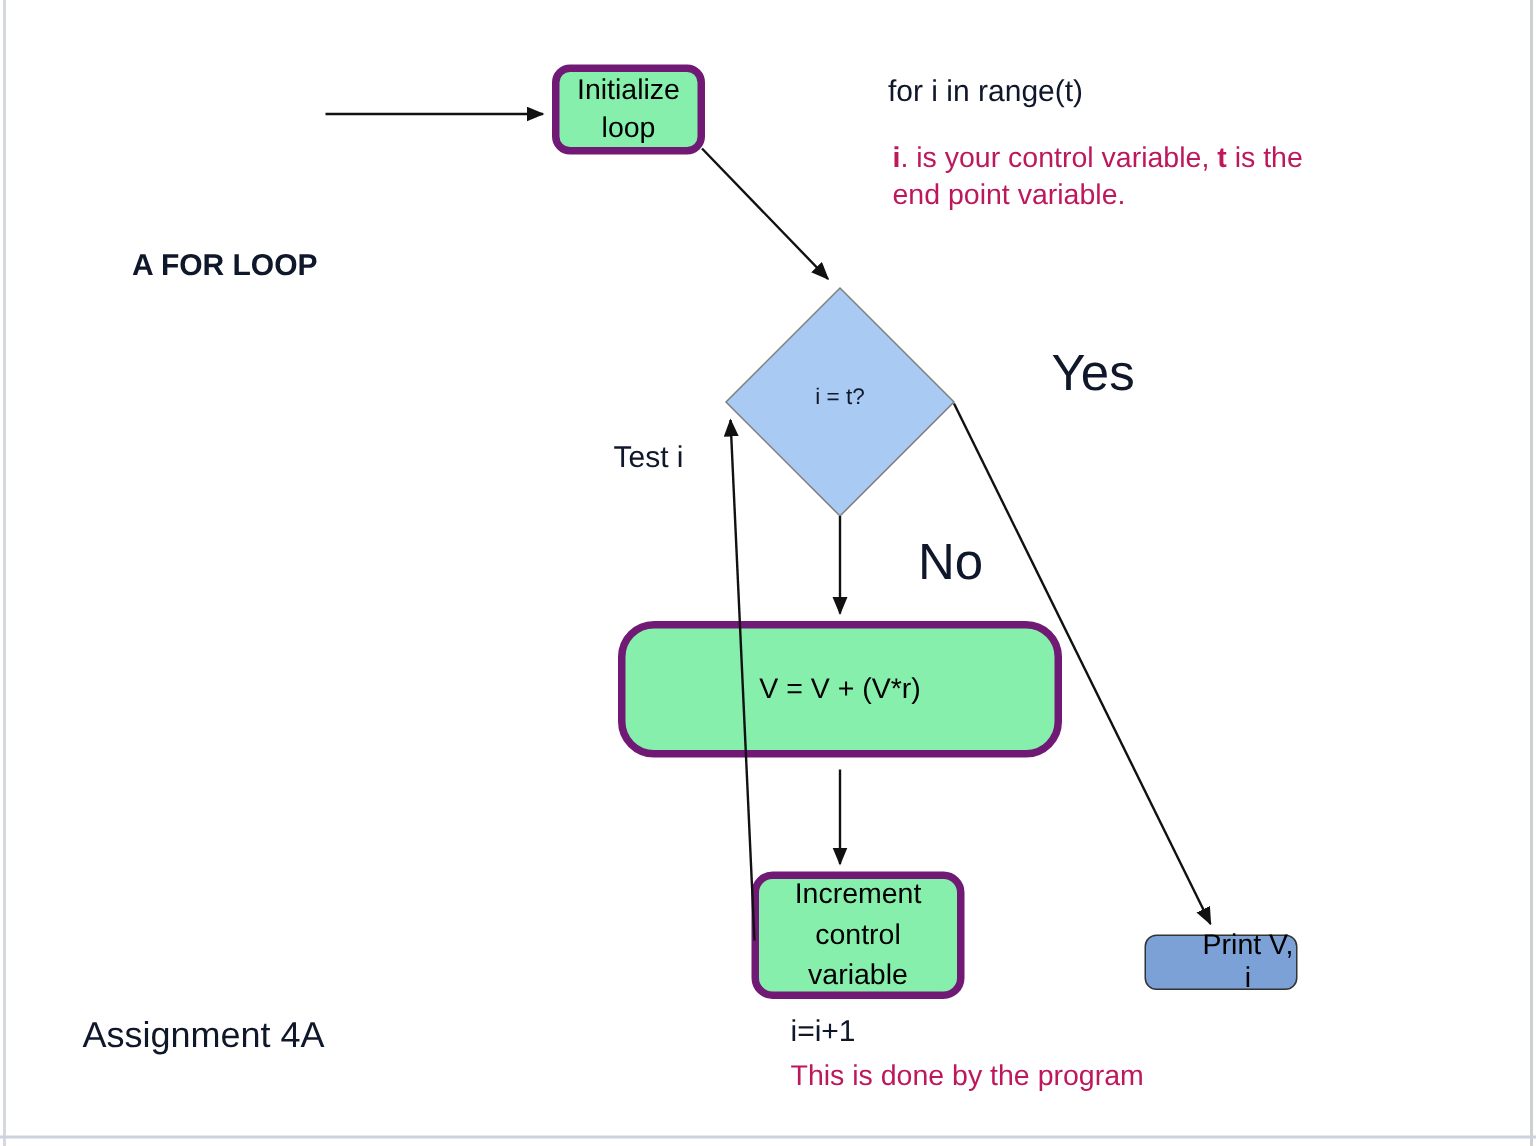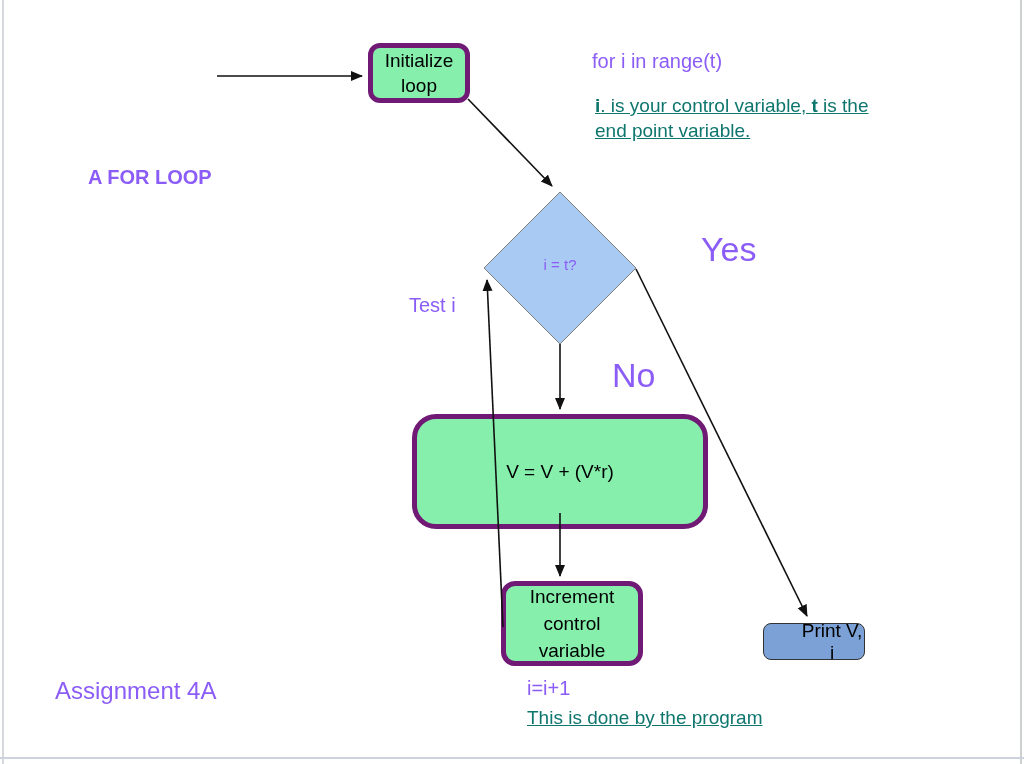--- a/index.html
+++ b/index.html
@@ -28,43 +28,43 @@
     background:#7ba1d6;
     border:1.6px solid #333333;
     border-radius:8px;
     font-size:19px;
   }
   .node-light{
     background:#86efac;
     border:5px solid #701a75;
     font-size:19px;
   }
-  .label{position:absolute;color:#8b5cf6;white-space:nowrap;}
-  .red{color:#0f766e;white-space:normal;text-decoration:underline;}
+  .label{position:absolute;color:#0f172a;white-space:nowrap;}
+  .red{color:#be185d;white-space:normal;}
   .big{font-size:34px;}
   svg.overlay{
     position:absolute;left:0;top:0;width:1024px;height:764px;
     pointer-events:none;
   }
 </style>
 </head>
 <body>
 
 <div class="canvas">
 
   <div class="edge-left"></div>
   <div class="edge-right"></div>
   <div class="edge-bottom"></div>
 
 
   <div class="node node-light" style="left:368px;top:43px;width:102px;height:60px;border-radius:12px;line-height:25px;">
     <span style="display:block;width:80px;">Initialize loop</span>
   </div>
 
-  <div class="node node-light" style="left:412px;top:414px;width:296px;height:115px;border-radius:24px;">
+  <div class="node node-light" style="left:412px;top:414px;width:296px;height:91px;border-radius:24px;">
     <span>V = V + (V*r)</span>
   </div>
 
   <div class="node node-light" style="left:501px;top:581px;width:142px;height:85px;border-radius:14px;line-height:27px;">
     <span style="display:block;width:95px;">Increment control variable</span>
   </div>
 
   <div class="node node-dark" style="left:763px;top:623px;width:102px;height:37px;padding-left:36px;">
     <span>Print V, i</span>
   </div>

